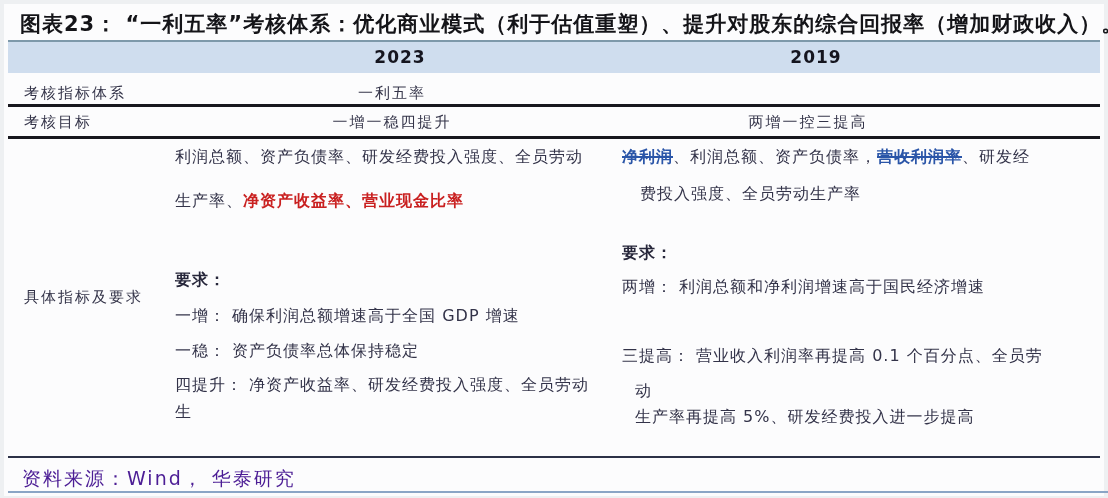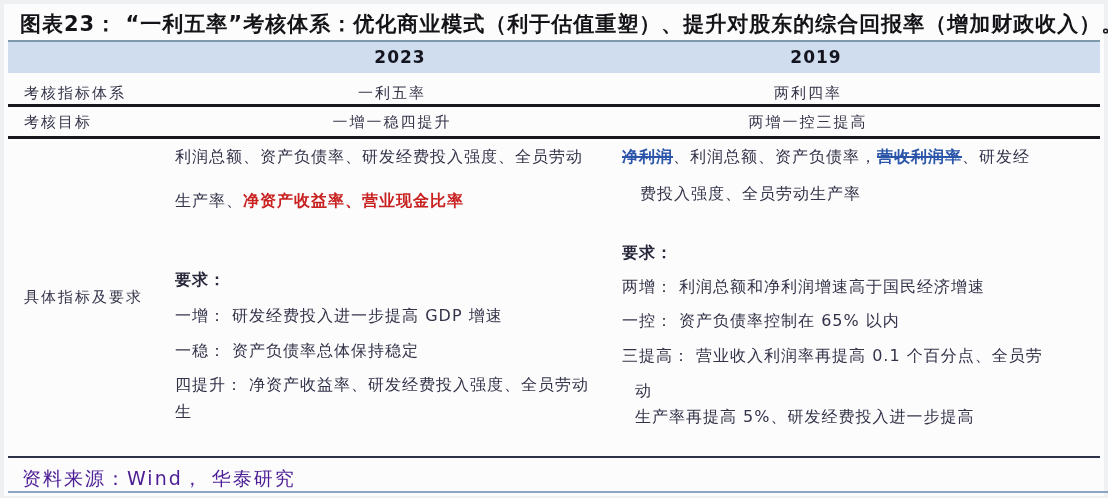--- a/index.html
+++ b/index.html
@@ -36,47 +36,45 @@
   <div class="title">图表23： “一利五率”考核体系：优化商业模式（利于估值重塑）、提升对股东的综合回报率（增加财政收入）。</div>
   <div class="title-underline"></div>
 
   <div class="year-band">
     <span class="year y2023">2023</span>
     <span class="year y2022">2019</span>
   </div>
 
   <div class="row-label" style="top:84px">考核指标体系</div>
   <div class="cell-center c2023" style="top:84px">一利五率</div>
-  <div class="cell-center c2022" style="top:84px">两利四率</div>
   <div class="hr-thick" style="top:104px"></div>
 
   <div class="row-label" style="top:113px">考核目标</div>
   <div class="cell-center c2023" style="top:113px">一增一稳四提升</div>
   <div class="cell-center c2022" style="top:113px">两增一控三提高</div>
   <div class="hr-thick" style="top:136px"></div>
 
   <div class="row-label" style="top:288px">具体指标及要求</div>
 
   <div class="d" style="left:175px; top:147px">利润总额、资产负债率、研发经费投入强度、全员劳动</div>
   <div class="d" style="left:175px; top:191px">
     <span>生产率、</span><span class="red">净资产收益率、营业现金比率</span>
   </div>
   <div class="d bold" style="left:175px; top:270px">要求：</div>
-  <div class="d" style="left:175px; top:306px">一增： 研发经费投入进一步提高 GDP 增速</div>
+  <div class="d" style="left:175px; top:306px">一增： 确保利润总额增速高于全国 GDP 增速</div>
   <div class="d" style="left:175px; top:341px">一稳： 资产负债率总体保持稳定</div>
   <div class="d" style="left:175px; top:375px">四提升： 净资产收益率、研发经费投入强度、全员劳动</div>
   <div class="d" style="left:175px; top:402px">生</div>
 
   <div class="d" style="left:622px; top:147px">
     <span class="struck">净利润</span><span>、利润总额、资产负债率，</span><span class="struck">营收利润率</span><span>、研发经</span>
   </div>
   <div class="d" style="left:640px; top:184px">费投入强度、全员劳动生产率</div>
   <div class="d bold" style="left:622px; top:243px">要求：</div>
   <div class="d" style="left:622px; top:277px">两增： 利润总额和净利润增速高于国民经济增速</div>
-  <div class="d" style="left:622px; top:311px">一控： 资产负债率控制在 65% 以内</div>
   <div class="d" style="left:622px; top:346px">三提高： 营业收入利润率再提高 0.1 个百分点、全员劳</div>
   <div class="d" style="left:635px; top:381px">动</div>
   <div class="d" style="left:635px; top:407px">生产率再提高 5%、研发经费投入进一步提高</div>
 
   <div class="hr-bottom"></div>
   <div class="footer-text">资料来源：Wind， 华泰研究</div>
   <div class="hr-footer"></div>
 </div>
 
 </body></html>

